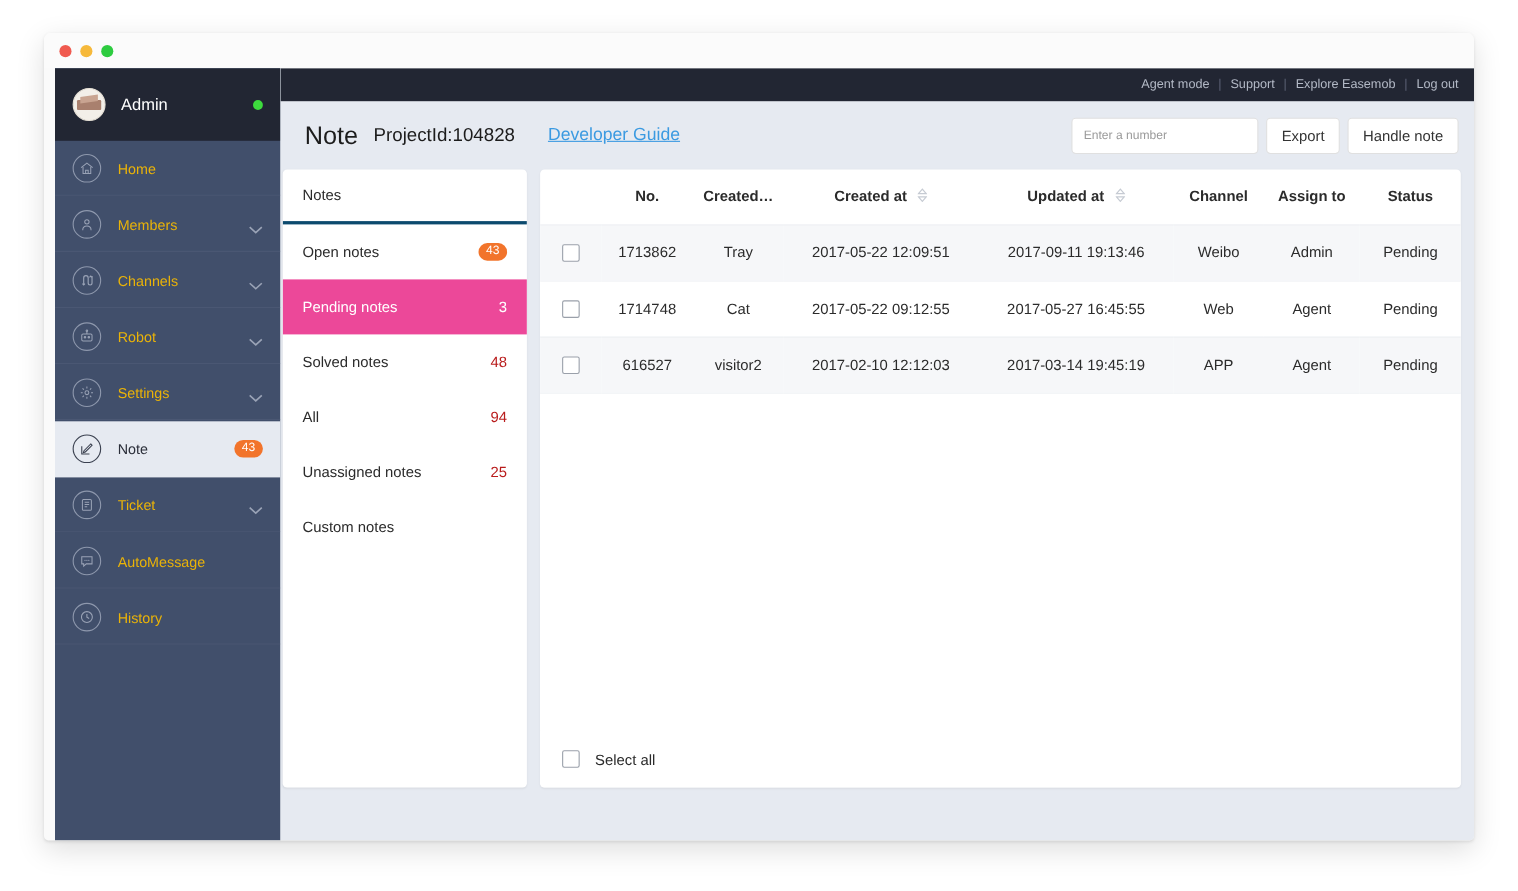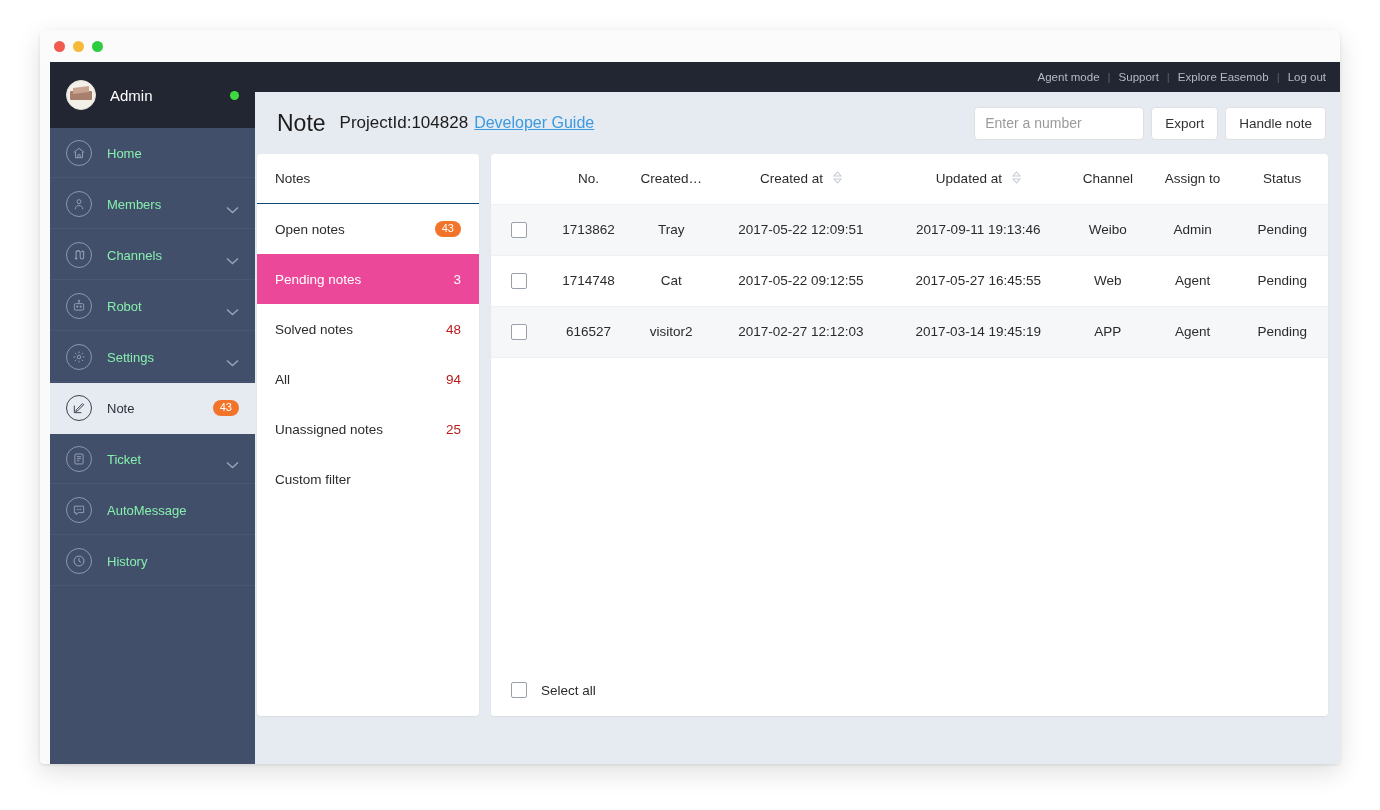--- a/index.html
+++ b/index.html
@@ -103,21 +103,21 @@
     width: 26px; height: 26px;
     border-radius: 50%;
     border: 1px solid #8e98ad;
     flex: 0 0 26px;
     display: flex; align-items: center; justify-content: center;
     color: #9aa3b6;
   }
   .nav-item .ico svg { display: block; }
   .nav-label {
     margin-left: 15px;
-    color: #86efac;
+    color: #eab308;
     font-size: 13px;
     flex: 1;
   }
   .chev {
     width: 13px; height: 8px;
     color: #9aa3b6;
   }
   .badge {
     background: #f2742b;
     color: #fff;
@@ -173,31 +173,31 @@
     font-weight: normal;
   }
   .project-id {
     font-size: 17px;
     color: #1c1c1c;
     margin-left: 14px;
   }
   .dev-guide {
     font-size: 16px;
     color: #3b9ae1;
-    margin-left: 6px;
+    margin-left: 30px;
     text-decoration: underline;
   }
   .head-spacer { flex: 1; }
   .num-input {
     width: 170px; height: 33px;
     border: 1px solid #e0e0e0;
     background: #ffffff;
     border-radius: 4px;
     padding: 0 10px;
-    font-size: 14px;
+    font-size: 11px;
     color: #333;
     font-family: "Liberation Sans", sans-serif;
     outline: none;
   }
   .num-input::placeholder { color: #9a9a9a; }
   .hbtn {
     height: 33px;
     background: #ffffff;
     border: 1px solid #e0e0e0;
     border-radius: 4px;
@@ -230,21 +230,21 @@
   .filter-row {
     height: 50px;
     display: flex;
     align-items: center;
     padding: 0 18px;
     font-size: 13.5px;
     color: #2b2b2b;
     cursor: default;
   }
   .filter-row.header {
-    border-bottom: 1px solid #0c4a6e;
+    border-bottom: 3px solid #0c4a6e;
   }
   .filter-row .fl { flex: 1; }
   .filter-row .fc { font-size: 13.5px; color: #b91c1c; }
   .filter-row.selected {
     background: #ec4899;
   }
   .filter-row.selected .fl,
   .filter-row.selected .fc { color: #ffffff; }
 
   
@@ -255,21 +255,21 @@
     box-shadow: 0 1px 2px rgba(0,0,0,0.06);
     display: flex;
     flex-direction: column;
     height: 562px;
     overflow: hidden;
   }
   table { width: 100%; border-collapse: collapse; }
   thead th {
     height: 50px;
     font-size: 13.5px;
-    font-weight: normal;
+    font-weight: bold;
     color: #2b2b2b;
     text-align: center;
     border-bottom: 1px solid #eef0f3;
     white-space: nowrap;
   }
   .sortmark {
     display: inline-block;
     margin-left: 6px;
     color: #c6cbd3;
     vertical-align: middle;
@@ -517,21 +517,21 @@
             <span class="fl">All</span>
             <span class="fc">94</span>
           </div>
 
           <div class="filter-row">
             <span class="fl">Unassigned notes</span>
             <span class="fc">25</span>
           </div>
 
           <div class="filter-row">
-            <span class="fl">Custom filter</span>
+            <span class="fl">Custom notes</span>
             <span class="fc"></span>
           </div>
         </div>
 
         <div class="table-panel">
           <table>
             <thead>
               <tr>
                 <th class="col-cb"></th>
                 <th class="col-no">No.</th>
@@ -583,21 +583,21 @@
                 <td class="col-ch">Web</td>
                 <td class="col-as">Agent</td>
                 <td class="col-st">Pending</td>
               </tr>
               <tr>
                 <td class="col-cb">
                   <span class="cbx"></span>
                 </td>
                 <td class="col-no">616527</td>
                 <td class="col-by">visitor2</td>
-                <td class="col-ca">2017-02-27 12:12:03</td>
+                <td class="col-ca">2017-02-10 12:12:03</td>
                 <td class="col-ua">2017-03-14 19:45:19</td>
                 <td class="col-ch">APP</td>
                 <td class="col-as">Agent</td>
                 <td class="col-st">Pending</td>
               </tr>
             </tbody>
           </table>
 
           <div class="table-body-fill"></div>
 

